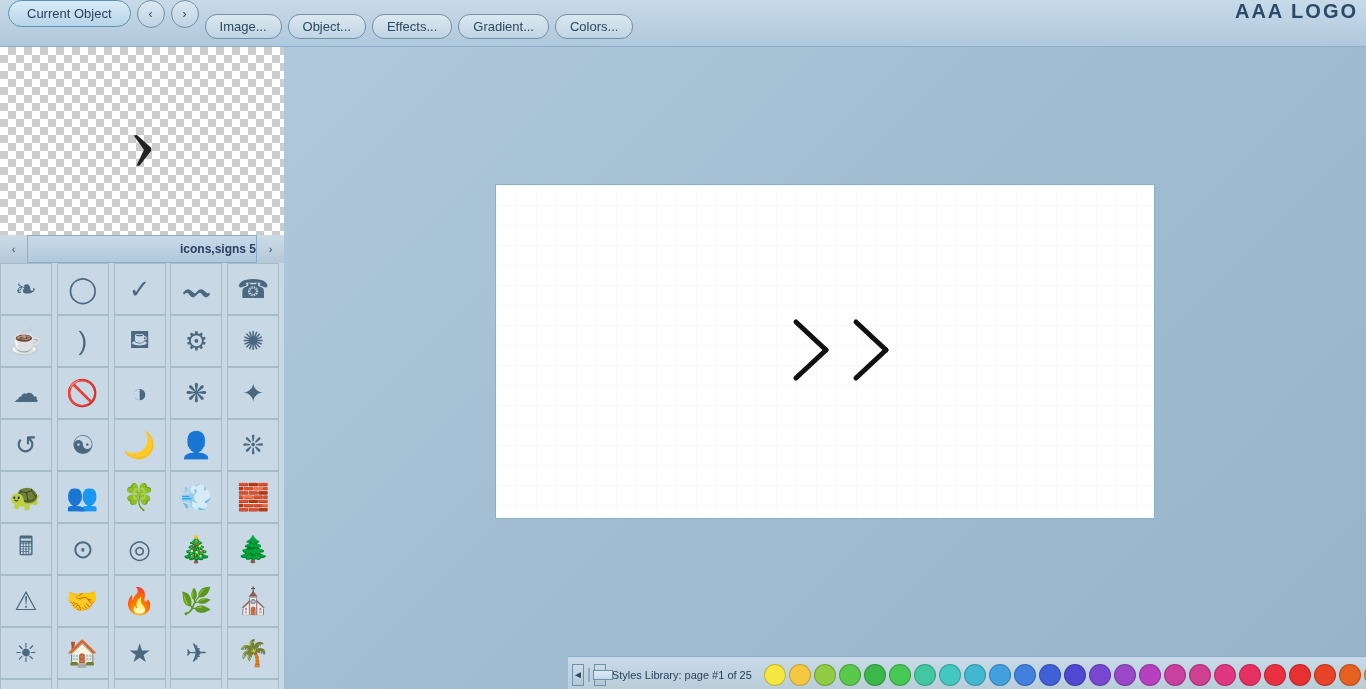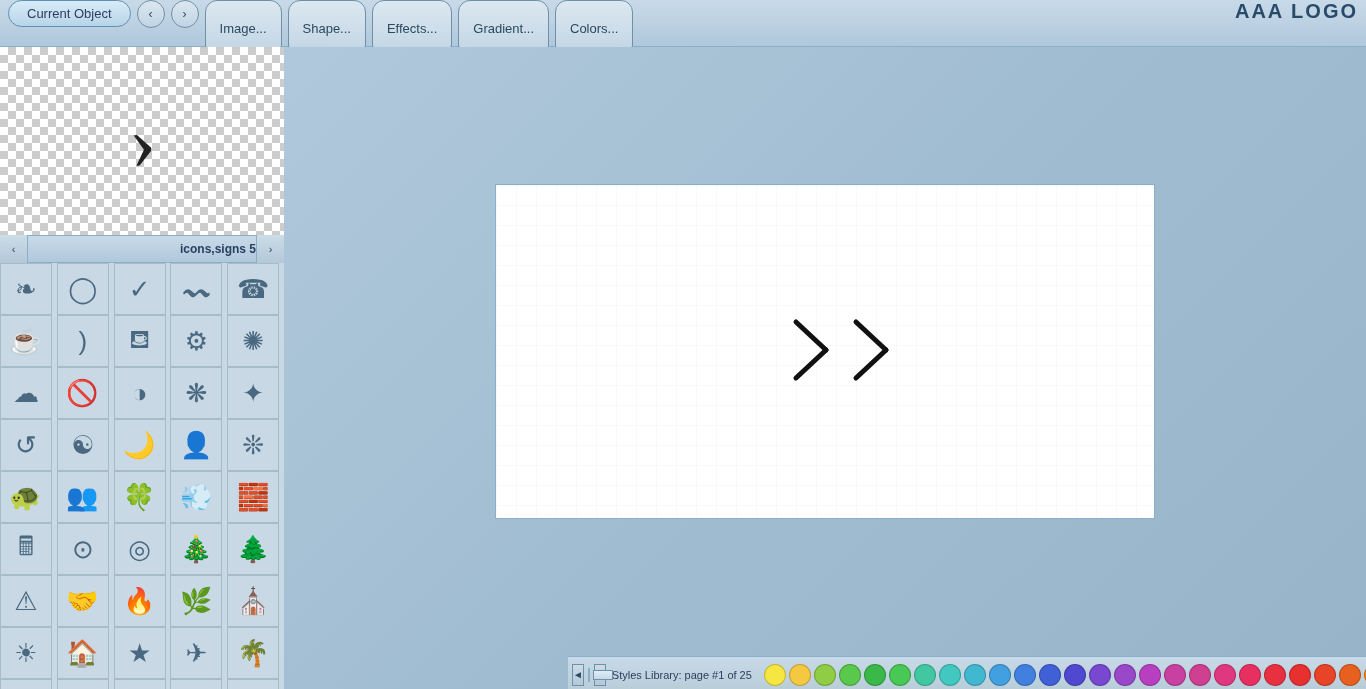--- a/index.html
+++ b/index.html
@@ -12,25 +12,26 @@
       display: flex;
       align-items: flex-start;
       padding: 0 8px;
       gap: 6px;
       border-bottom: 1px solid #8aafc8;
     }
     .toolbar-btn {
       background: linear-gradient(to bottom, #dce8f0, #c0d4e4);
       border: 1px solid #7090a8;
       border-radius: 12px;
-      padding: 20px 14px;
+      padding: 4px 14px;
       font-size: 13px;
       color: #2a4a60;
       cursor: pointer;
       white-space: nowrap;
+      margin-top: 14px;
     }
     #current-object-btn {
       background: linear-gradient(to bottom, #d8ecf8, #b8d4e8);
       border: 1px solid #6090b0;
       border-radius: 14px;
       padding: 5px 18px;
       font-size: 13px;
       color: #2a4060;
       cursor: pointer;
     }
@@ -259,21 +260,21 @@
 
 <div id="toolbar">
   <button id="current-object-btn">Current Object</button>
   <div class="nav-btn">
     <span>‹</span>
   </div>
   <div class="nav-btn">
     <span>›</span>
   </div>
   <button class="toolbar-btn">Image...</button>
-  <button class="toolbar-btn">Shape...</button>
+  <button class="toolbar-btn">Object...</button>
   <button class="toolbar-btn">Effects...</button>
   <button class="toolbar-btn">Gradient...</button>
   <button class="toolbar-btn">Colors...</button>
   <span id="app-title">AAA LOGO</span>
 </div>
 
 <div id="main">
 
   <div id="left-panel">
 

